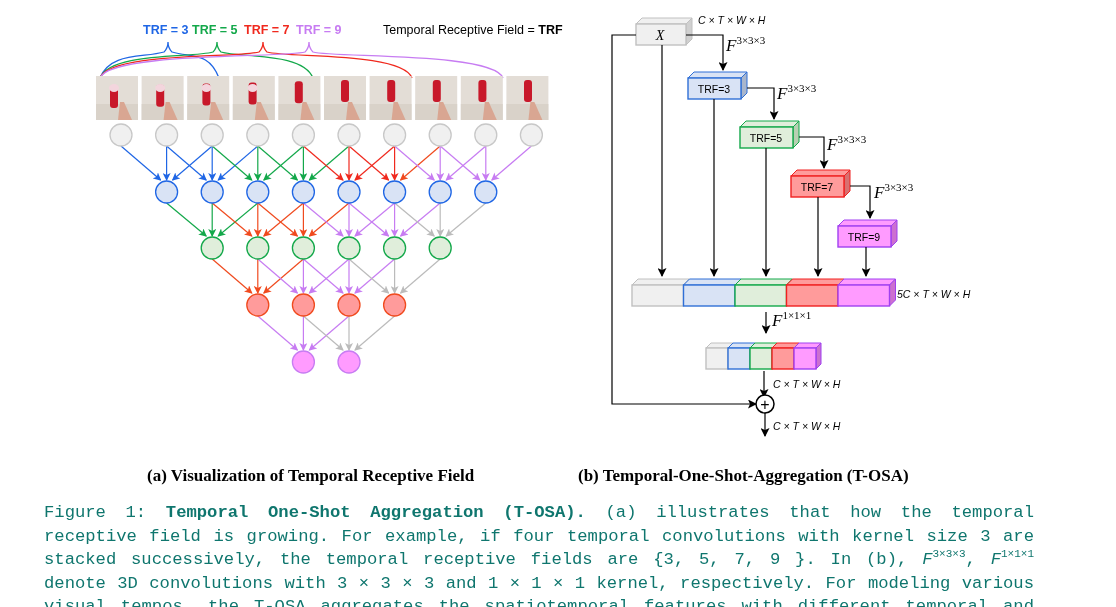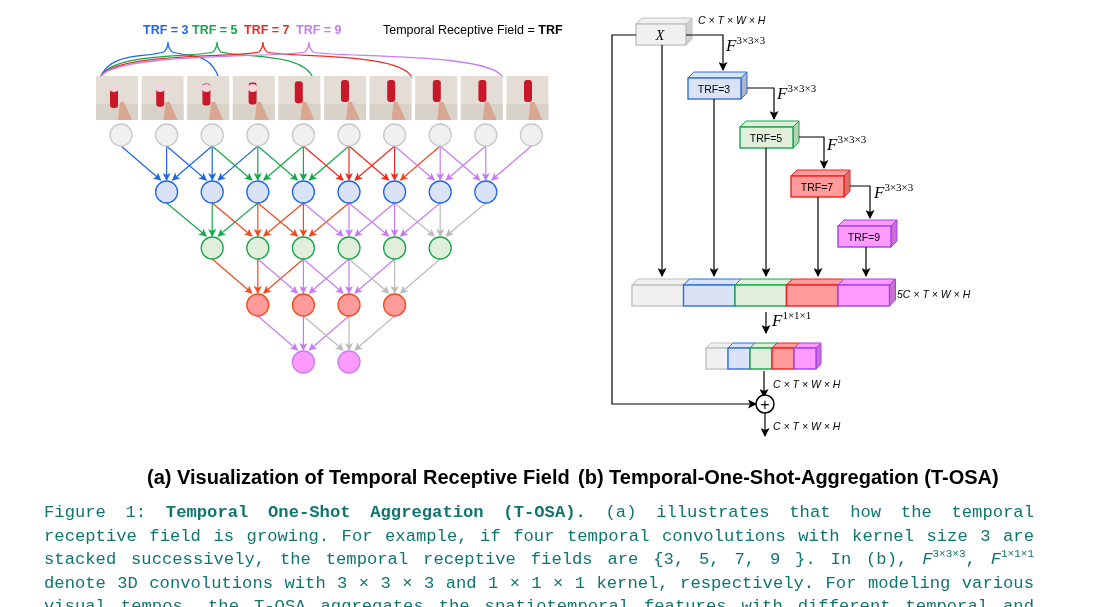--- a/index.html
+++ b/index.html
@@ -1,20 +1,20 @@
 <!DOCTYPE html>
 <html><head>
 <meta charset="utf-8">
 <style>
   html, body { margin: 0; padding: 0; background: #ffffff; }
   body { width: 1116px; height: 607px; position: relative; overflow: hidden; font-family: "Liberation Serif", serif; }
   #fig { position: absolute; left: 0; top: 0; width: 1116px; height: 470px; }
   .sans { font-family: "Liberation Sans", sans-serif; }
   .serif { font-family: "Liberation Serif", serif; }
-  .subcap { position: absolute; top: 466px; font-family: Liberation Sans, sans-serif; font-weight: bold; font-size: 20px; color: #000; white-space: nowrap; }
+  .subcap { position: absolute; top: 466px; font-family: Liberation Serif, serif; font-weight: bold; font-size: 17px; color: #000; white-space: nowrap; }
   #caption { position: absolute; left: 44px; top: 501px; width: 990px; font-family: Liberation Mono, monospace; font-size: 17.2px; line-height: 23.5px; color: #0f766e; text-align: justify; }
   #caption b { font-weight: bold; }
   #caption i { font-style: italic; }
   sup { font-size: 11px; line-height: 0; }
 </style>
 </head>
 <body>
 
 <svg id="fig" xmlns="http://www.w3.org/2000/svg" width="1116" height="470" viewBox="0 0 1116 470">
   <defs>

